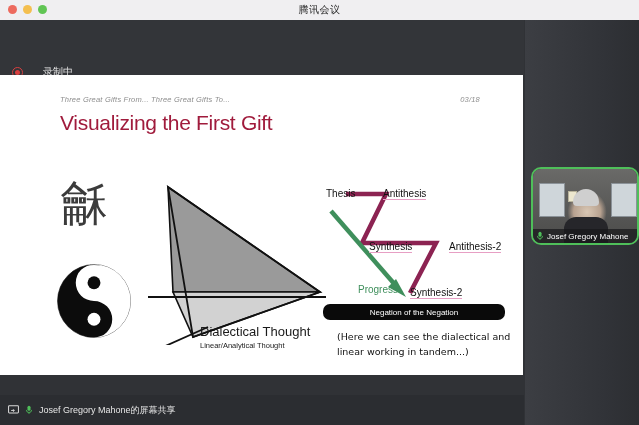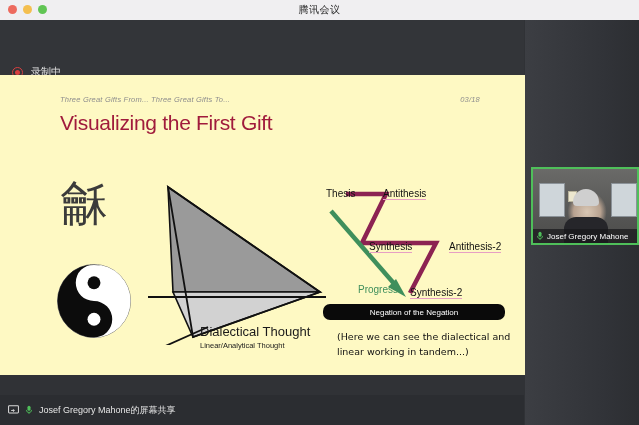--- a/index.html
+++ b/index.html
@@ -58,21 +58,21 @@
     position: absolute;
     left: 0; top: 0;
     width: 524px; height: 55px;
     background: #333539;
   }
   .rec {
     position: absolute;
     left: 12px; top: 45px;
     display: flex;
     align-items: center;
-    gap: 8px;
+    gap: 20px;
   }
   .rec-icon {
     width: 11px; height: 11px;
     border-radius: 50%;
     border: 1.5px solid #d94040;
     box-sizing: border-box;
     position: relative;
   }
   .rec-icon::after {
     content: "";
@@ -89,21 +89,21 @@
     position: absolute;
     right: 0; top: 0;
     width: 114px; height: 405px;
     background: linear-gradient(90deg, #3c3e43 0%, #313338 70%, #2c2e32 100%);
   }
   .tile {
     position: absolute;
     left: 6px; top: 147px;
     width: 108px; height: 78px;
     border: 2px solid #4fbf5a;
-    border-radius: 0;
+    border-radius: 10px;
     box-sizing: border-box;
     overflow: hidden;
     background: #3a3a3a;
   }
   .tile-photo {
     position: absolute;
     inset: 0;
     background:
       radial-gradient(ellipse 28px 30px at 52% 58%, #d9c7b4 0%, #b8a290 48%, rgba(80,70,62,0) 70%),
       linear-gradient(180deg, #6a6a68 0%, #4a4a49 100%);
@@ -148,23 +148,22 @@
   .mic {
     width: 8px; height: 10px;
     flex: 0 0 auto;
   }
 
   
   .slide {
     position: absolute;
     left: 0; top: 55px;
     width: 523px; height: 300px;
-    background: #fef9c3;
+    background: #ffffff;
     overflow: hidden;
-    padding-left: 16px;
   }
   .slide-head {
     position: absolute;
     left: 60px; top: 20px;
     width: 420px;
     display: flex;
     justify-content: space-between;
     font-size: 7.5px;
     font-style: italic;
     color: #8d8d8d;

